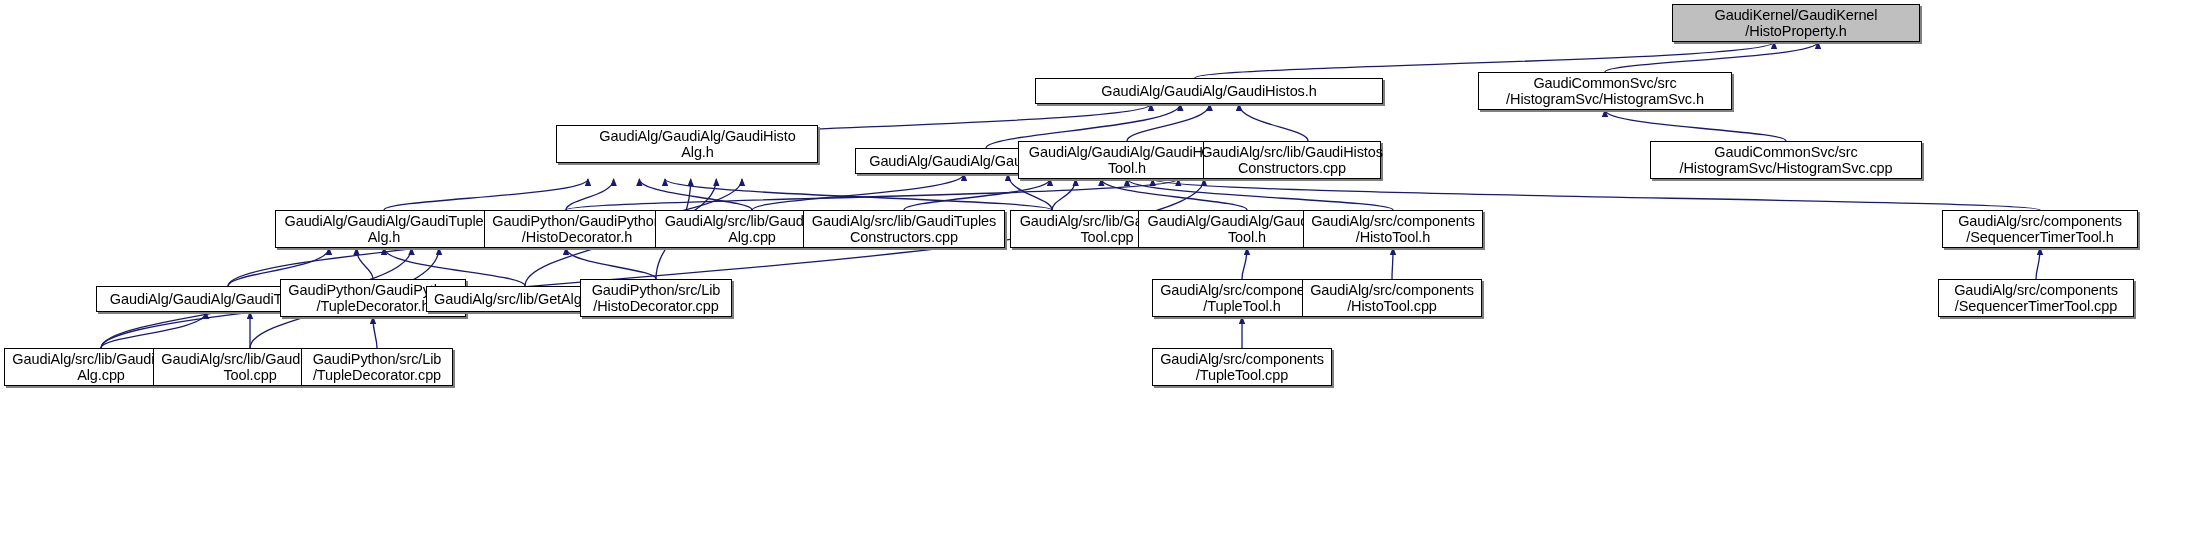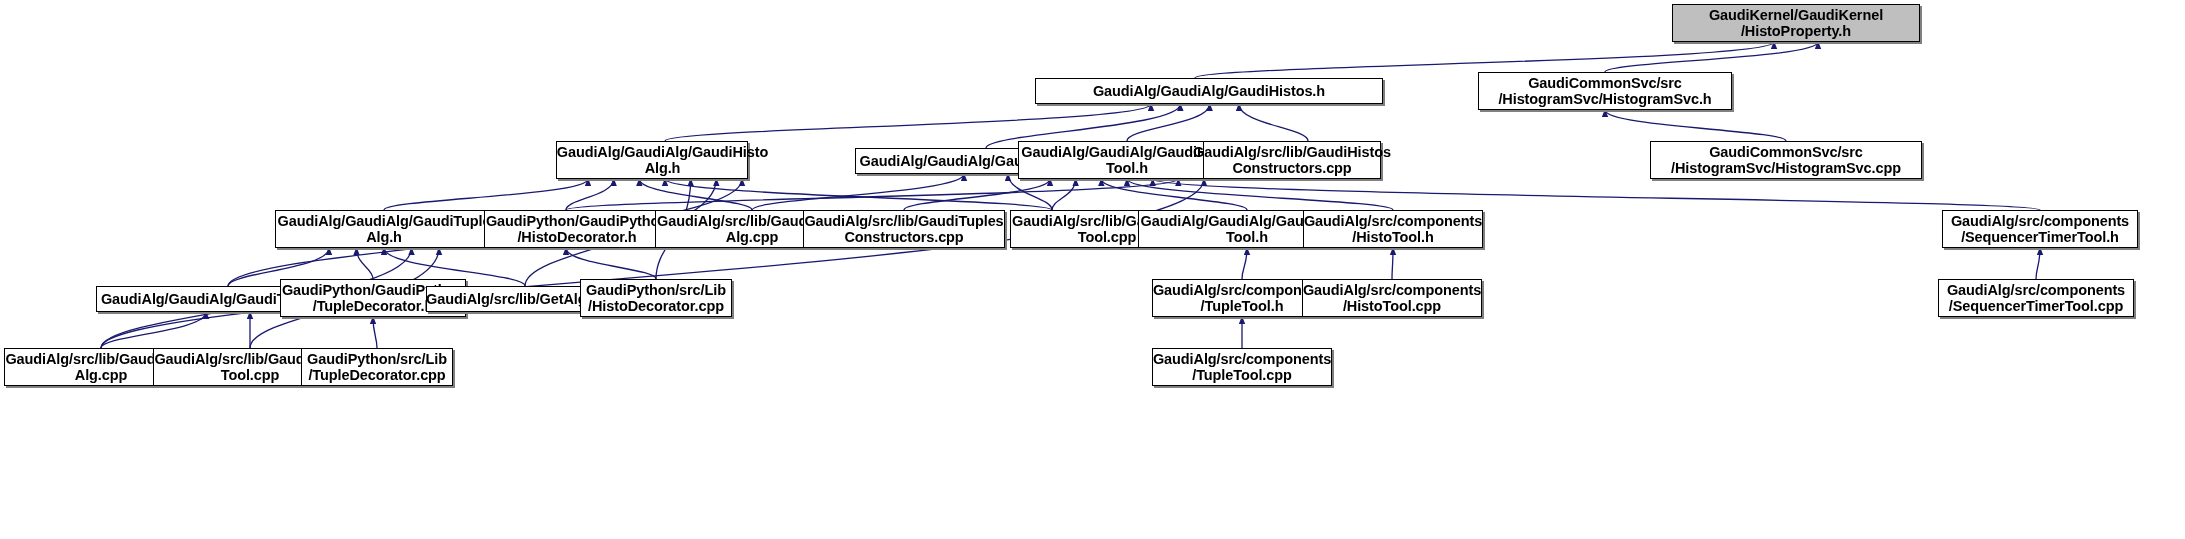--- a/index.html
+++ b/index.html
@@ -35,21 +35,20 @@
     white-space:pre-line;
     z-index:2;
   }
   .node.root{
     background:#bfbfbf;
     border:1px solid #000000;
   }
   .node .lbl{
     display:block;
     padding:0 5px;
-    font-weight:bold;
   }
 </style>
 </head>
 <body>
 
 <div id="canvas">
   <svg id="edges" xmlns="http://www.w3.org/2000/svg">
     <defs>
       <marker id="arrow" markerWidth="9" markerHeight="9" refX="7" refY="3.2" orient="auto" markerUnits="userSpaceOnUse">
         <path d="M0,0 L8,3.2 L0,6.4 z" fill="#191970"></path>
@@ -93,21 +92,21 @@
         <path d="M101,348 C101,335.4 206,331.8 206,312" fill="none" stroke="#191970" stroke-width="1.3" marker-end="url(#arrow)"></path>
         <path d="M250,348 C250,335.4 250,331.8 250,312" fill="none" stroke="#191970" stroke-width="1.3" marker-end="url(#arrow)"></path>
       </g>
   </svg>
   <div id="node-layer">
       <div class="node root" style="left: 1672px; top: 4px; width: 248px; height: 38px;"><span class="lbl">GaudiKernel/GaudiKernel
 /HistoProperty.h</span></div>
       <div class="node" style="left: 1035px; top: 78px; width: 348px; height: 26px;"><span class="lbl">GaudiAlg/GaudiAlg/GaudiHistos.h</span></div>
       <div class="node" style="left: 1478px; top: 72px; width: 254px; height: 38px;"><span class="lbl">GaudiCommonSvc/src
 /HistogramSvc/HistogramSvc.h</span></div>
-      <div class="node" style="left: 556px; top: 141px; width: 192px; height: 38px; padding-left: 21px;"><span class="lbl">GaudiAlg/GaudiAlg/GaudiHisto
+      <div class="node" style="left: 556px; top: 125px; width: 262px; height: 38px; padding-left: 21px;"><span class="lbl">GaudiAlg/GaudiAlg/GaudiHisto
 Alg.h</span></div>
       <div class="node" style="left: 855px; top: 148px; width: 262px; height: 26px;"><span class="lbl">GaudiAlg/GaudiAlg/GaudiHistos.icpp</span></div>
       <div class="node" style="left: 1018px; top: 141px; width: 218px; height: 38px;"><span class="lbl">GaudiAlg/GaudiAlg/GaudiHisto
 Tool.h</span></div>
       <div class="node" style="left: 1203px; top: 141px; width: 178px; height: 38px; justify-content: center;"><span class="lbl">GaudiAlg/src/lib/GaudiHistos
 Constructors.cpp</span></div>
       <div class="node" style="left: 1650px; top: 141px; width: 272px; height: 38px;"><span class="lbl">GaudiCommonSvc/src
 /HistogramSvc/HistogramSvc.cpp</span></div>
       <div class="node" style="left: 275px; top: 210px; width: 218px; height: 38px;"><span class="lbl">GaudiAlg/GaudiAlg/GaudiTuple
 Alg.h</span></div>

